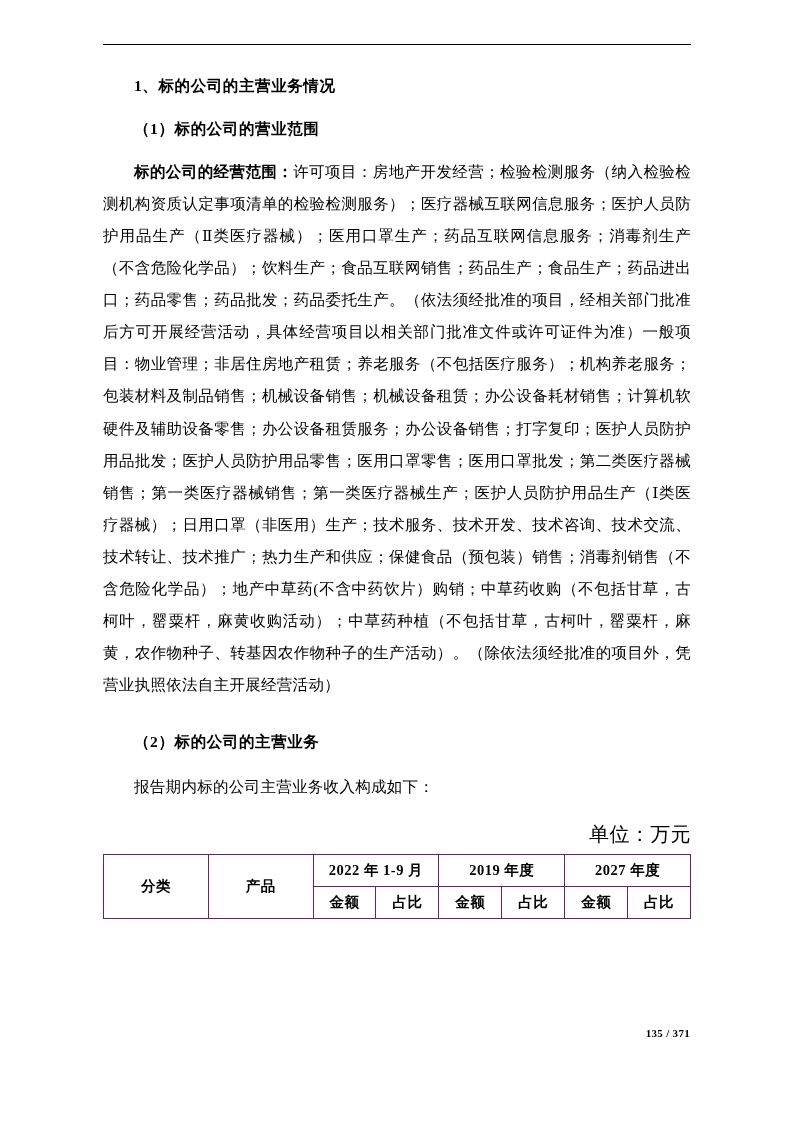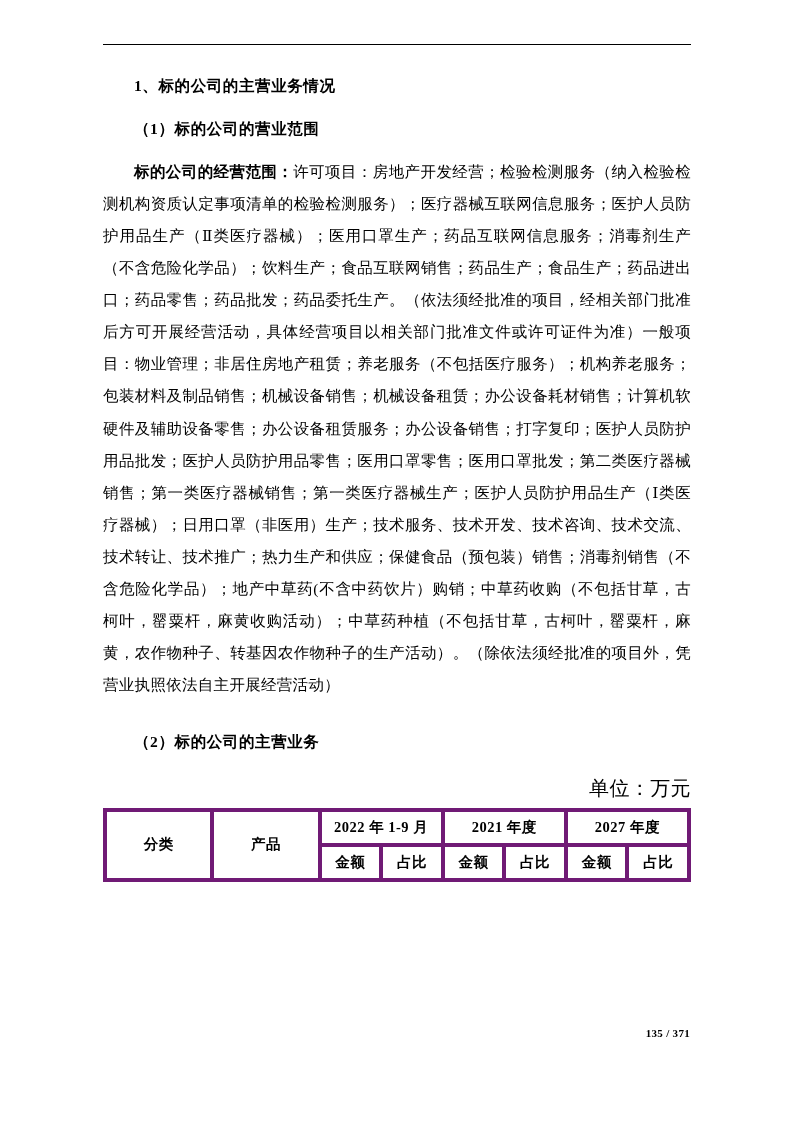--- a/index.html
+++ b/index.html
@@ -81,21 +81,21 @@
     margin: 18px 0 6px 0;
     letter-spacing: 0.4px;
   }
   
   table.fin {
     border-collapse: collapse;
     width: 100%;
     table-layout: fixed;
   }
   table.fin td, table.fin th {
-    border: 4px solid #701a75;
+    border: 1px solid #701a75;
     text-align: center;
     font-size: 14.5px;
     font-weight: bold;
     padding: 6px 2px;
     letter-spacing: 0.5px;
   }
   .col-cat { width: 17%; }
   .col-prod { width: 17%; }
   .col-amt { width: 11%; }
   .col-pct { width: 11%; }
@@ -120,30 +120,31 @@
 
     <div class="h-item">1、标的公司的主营业务情况</div>
 
     <div class="h-sub">（1）标的公司的营业范围</div>
 
     <p class="para"><span class="bold">标的公司的经营范围：</span><span>许可项目：房地产开发经营；检验检测服务（纳入检验检测机构资质认定事项清单的检验检测服务）；医疗器械互联网信息服务；医护人员防护用品生产（Ⅱ类医疗器械）；医用口罩生产；药品互联网信息服务；消毒剂生产（不含危险化学品）；饮料生产；食品互联网销售；药品生产；食品生产；药品进出口；药品零售；药品批发；药品委托生产。（依法须经批准的项目，经相关部门批准后方可开展经营活动，具体经营项目以相关部门批准文件或许可证件为准）一般项目：物业管理；非居住房地产租赁；养老服务（不包括医疗服务）；机构养老服务；包装材料及制品销售；机械设备销售；机械设备租赁；办公设备耗材销售；计算机软硬件及辅助设备零售；办公设备租赁服务；办公设备销售；打字复印；医护人员防护用品批发；医护人员防护用品零售；医用口罩零售；医用口罩批发；第二类医疗器械销售；第一类医疗器械销售；第一类医疗器械生产；医护人员防护用品生产（Ⅰ类医疗器械）；日用口罩（非医用）生产；技术服务、技术开发、技术咨询、技术交流、技术转让、技术推广；热力生产和供应；保健食品（预包装）销售；消毒剂销售（不含危险化学品）；地产中草药(不含中药饮片）购销；中草药收购（不包括甘草，古柯叶，罂粟杆，麻黄收购活动）；中草药种植（不包括甘草，古柯叶，罂粟杆，麻黄，农作物种子、转基因农作物种子的生产活动）。（除依法须经批准的项目外，凭营业执照依法自主开展经营活动）</span></p>
 
     <div class="h-sub" style="margin-top:26px;">（2）标的公司的主营业务</div>
 
 
+    <p class="para" style="margin-top:14px;">报告期内标的公司主营业务收入构成如下：</p>
 
     <div class="unit-line">单位：万元</div>
 
     <table class="fin">
       <tbody>
         <tr>
           <td class="col-cat" rowspan="2">分类</td>
           <td class="col-prod" rowspan="2">产品</td>
           <td colspan="2">2022 年 1-9 月</td>
-          <td colspan="2">2021 年度</td>
+          <td colspan="2">2019 年度</td>
           <td colspan="2">2027 年度</td>
         </tr>
         <tr>
           <td class="col-amt">金额</td>
           <td class="col-pct">占比</td>
           <td class="col-amt">金额</td>
           <td class="col-pct">占比</td>
           <td class="col-amt">金额</td>
           <td class="col-pct">占比</td>
         </tr>

